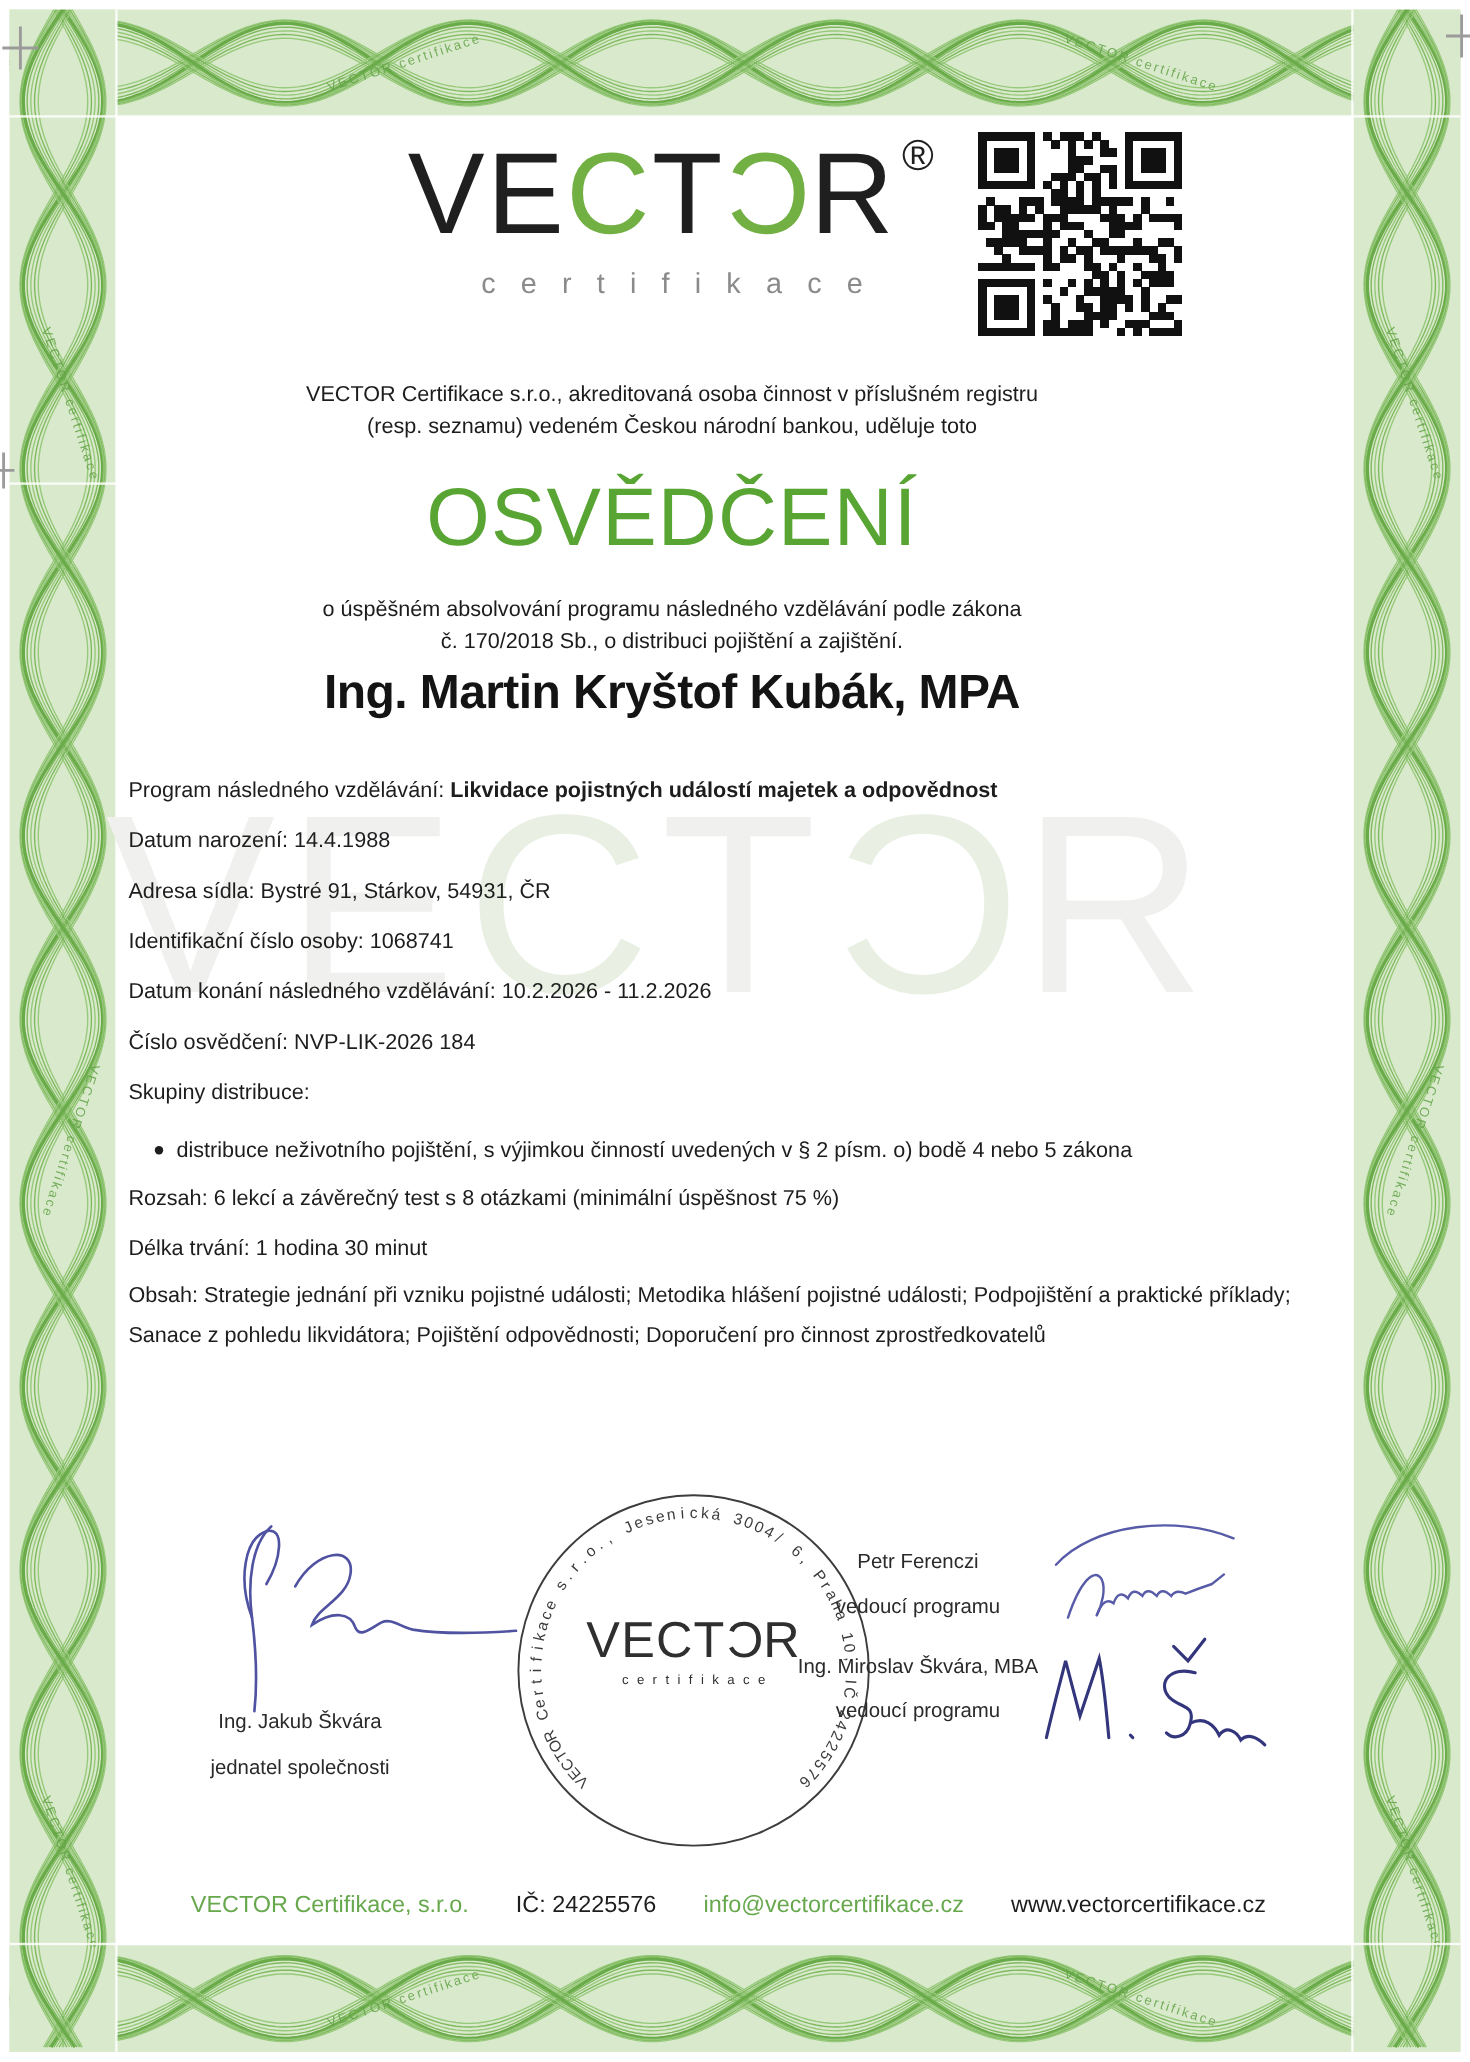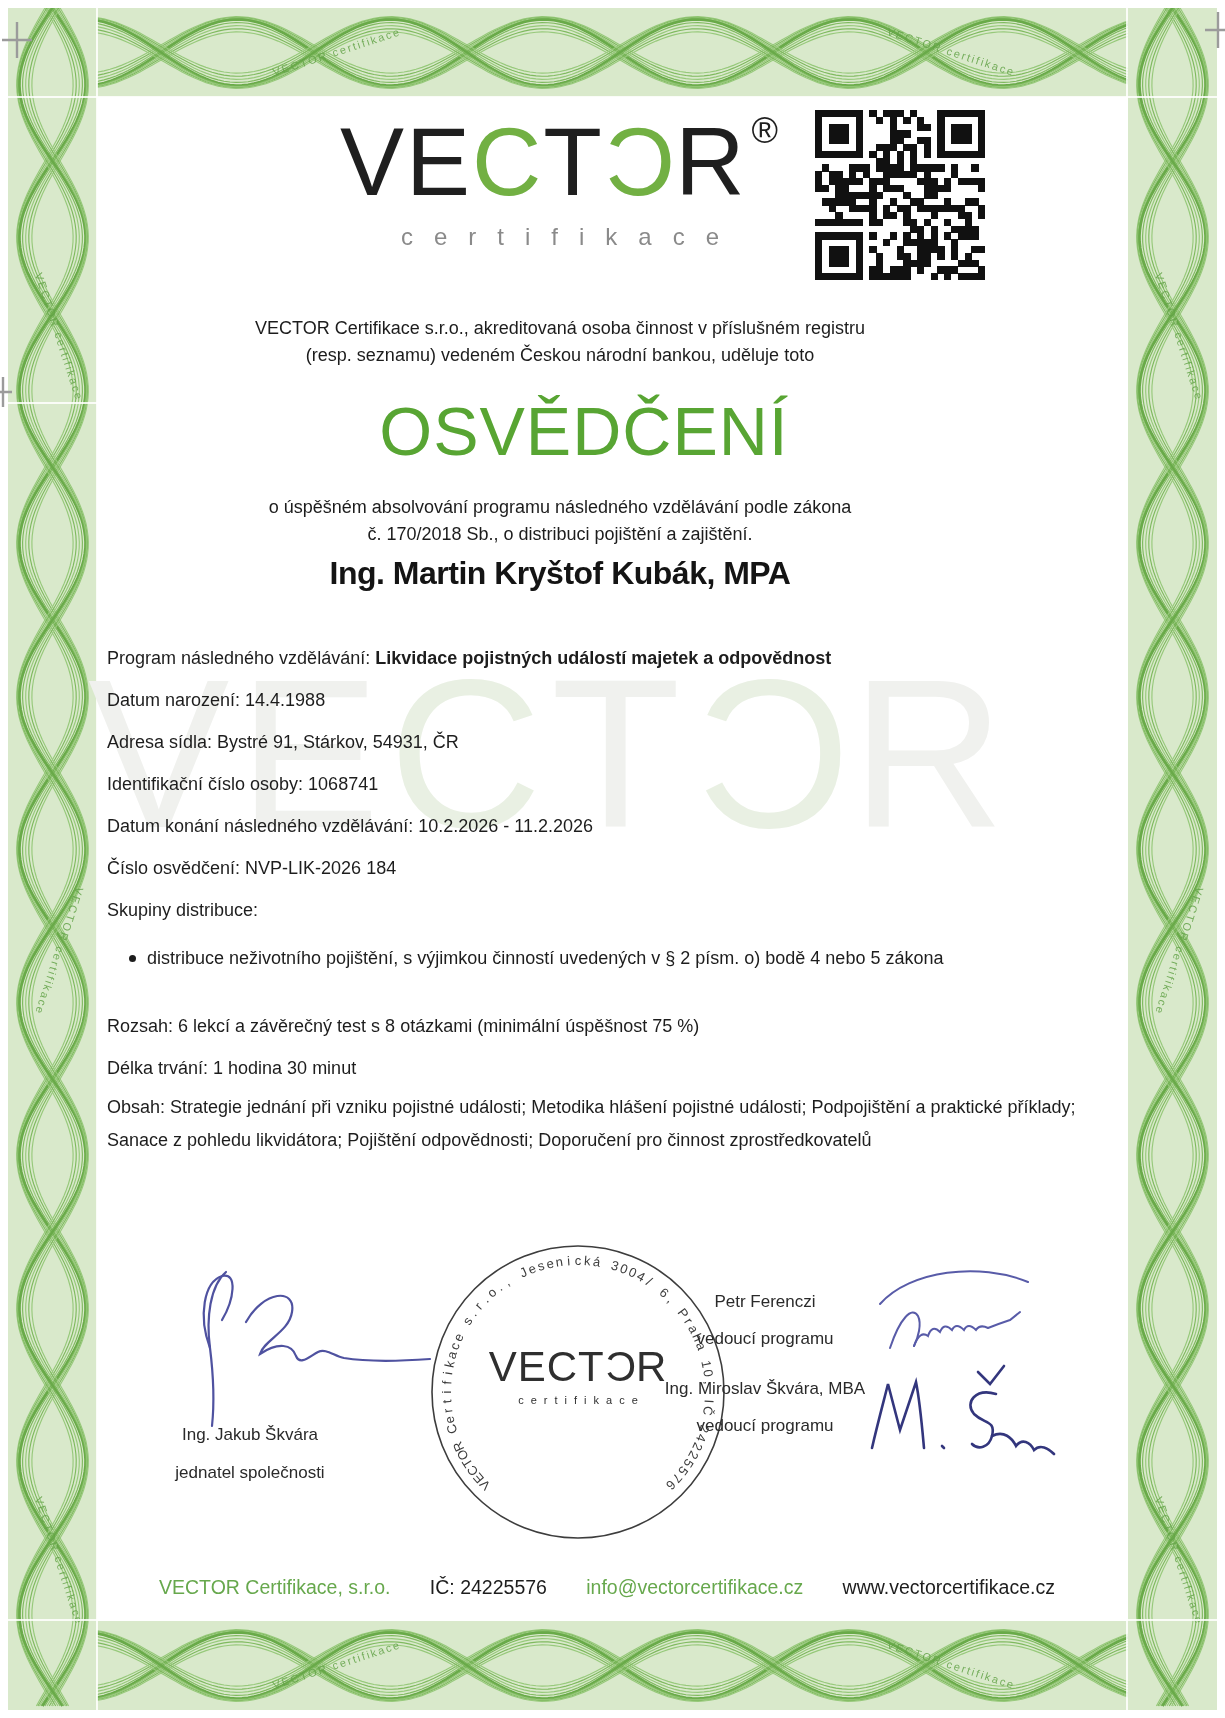--- a/index.html
+++ b/index.html
@@ -27,29 +27,29 @@
   
   .logo{top:112px;}
   .logo-main{font-size:96px;line-height:1.05;letter-spacing:2px;font-weight:400;color:#1f1f1f;}
   .lg-green{color:#72b043;}
   .flip{display:inline-block;transform:scaleX(-1);}
   .lg-reg{font-size:36px;position:relative;top:-52px;margin-left:5px;font-weight:400;}
   .logo-sub{margin-top:10px;font-size:24px;letter-spacing:21px;padding-left:21px;color:#8a8a8a;}
 
   .para{font-size:18px;line-height:27px;color:#1c1c1c;}
   #para1{top:315px;}
-  .title{top:392px;font-size:68px;line-height:1.15;color:#58a533;font-weight:400;letter-spacing:1px;padding-left:24px;}
+  .title{top:392px;font-size:68px;line-height:1.15;color:#58a533;font-weight:400;letter-spacing:1px;}
   #para2{top:494px;}
-  .recipient{top:555px;font-size:32px;font-weight:700;color:#141414;letter-spacing:-.5px;}
+  .recipient{top:555px;font-size:40px;font-weight:700;color:#141414;letter-spacing:-.5px;}
 
   
   .details{position:absolute;left:107px;right:107px;top:645px;font-size:18px;line-height:27px;}
   .dline{margin-bottom:15px;}
   .bold{font-weight:700;}
-  .bullet-line{margin:21px 0 41px 0;padding-left:40px;position:relative;}
+  .bullet-line{margin:21px 0 13px 0;padding-left:40px;position:relative;}
   .bullet-dot{position:absolute;left:22px;top:10px;width:7px;height:7px;border-radius:50%;background:#1d1d1d;}
   .obsah{margin-top:-6px;line-height:33px;}
 
   
   .sig-svg{position:absolute;}
   .sig-name{position:absolute;text-align:center;font-size:17px;line-height:38px;color:#2a2a2a;}
   #sig-left-name{left:135px;width:230px;top:1416px;}
   #sig-right-top-name{left:650px;width:230px;top:1283px;line-height:37px;}
   #sig-right-bottom-name{left:638px;width:254px;top:1370px;line-height:37px;}
 

